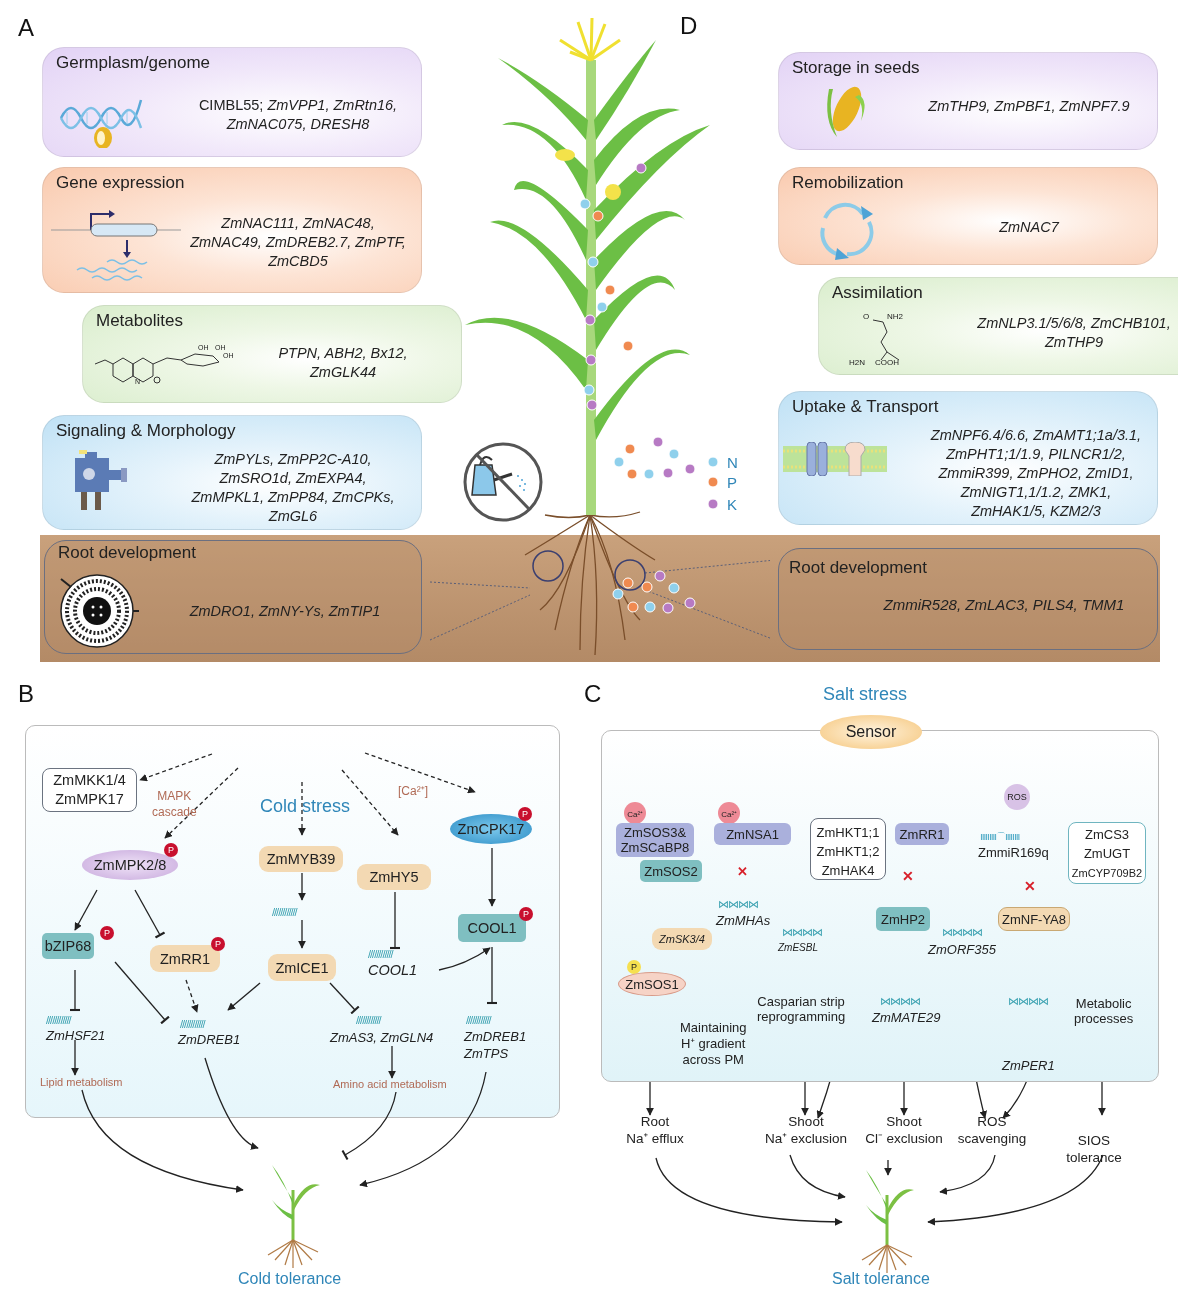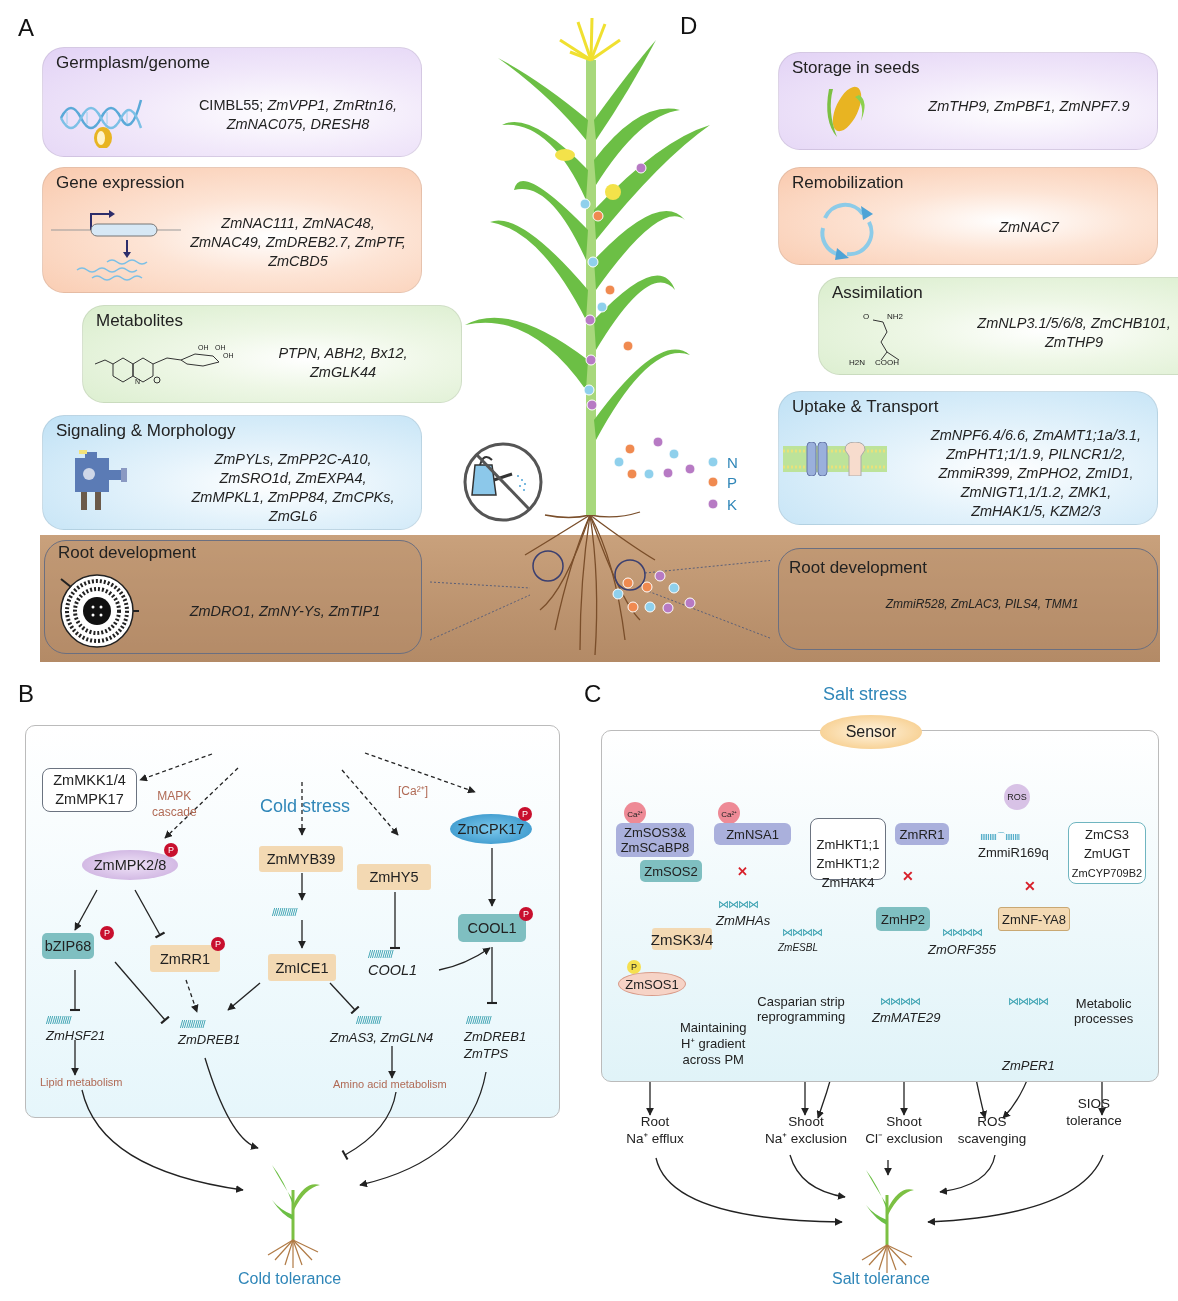--- a/index.html
+++ b/index.html
@@ -11,21 +11,21 @@
   .card-title { position: absolute; left: 13px; top: 5px; font-size: 17px; color: #222; }
   .card-genes { position: absolute; font-size: 14.5px; font-style: italic; text-align: center; line-height: 19px; color: #222; }
   .purple { background: radial-gradient(ellipse at 65% 60%, #ffffff 0%, #f1e8fa 45%, #e2d2f5 100%); }
   .orange { background: radial-gradient(ellipse at 60% 55%, #ffffff 0%, #fde4d5 40%, #f9c9ad 100%); }
   .green  { background: radial-gradient(ellipse at 60% 55%, #ffffff 0%, #eef7e6 40%, #d9edcc 100%); margin-left: 40px; }
   .blue   { background: radial-gradient(ellipse at 60% 60%, #ffffff 0%, #e3f2fb 40%, #bfe1f5 100%); }
   .soil { position: absolute; left: 40px; top: 535px; width: 1120px; height: 127px; background: linear-gradient(#c9a17c, #b38a66); }
   .root-card { position: absolute; border: 1.5px solid #6b6f80; border-radius: 22px; background: rgba(180,140,105,0.35); }
   .diagram-svg { position: absolute; left: 0; top: 0; }
   .node { position: absolute; font-size: 14.5px; display: flex; align-items: center; justify-content: center; color: #222; }
-  .tan { background: #f3d9b3; border-radius: 3px; }
+  .tan { background: #f3d9b3; border-radius: 9px; }
   .teal { background: #7fbfc1; border-radius: 5px; }
   .lav { background: #aab0dc; border-radius: 6px; }
   .ital { font-style: italic; }
   .small-brown { color: #b06a55; font-size: 11px; }
   .stress-title { color: #2f86b8; font-size: 18px; }
   .pbadge { position: absolute; width: 14px; height: 14px; border-radius: 50%; background: #c8102e; color: #fff; font-size: 9px; text-align: center; line-height: 14px; }
   .outcome { position: absolute; font-size: 13.5px; text-align: center; line-height: 17px; color: #222; }
   .dna-mark { position: absolute; color: #3aa1b0; font-size: 11px; letter-spacing: -1px; }
 </style>
 </head>
@@ -185,21 +185,21 @@
     <span>ZmNPF6.4/6.6, ZmAMT1;1a/3.1,</span><br>
     <span>ZmPHT1;1/1.9, PILNCR1/2,</span><br>
     <span>ZmmiR399, ZmPHO2, ZmID1,</span><br>
     <span>ZmNIGT1,1/1.2, ZMK1,</span><br>
     <span>ZmHAK1/5, KZM2/3</span>
   </div>
 </div>
 
 <div class="root-card" style="left:778px;top:548px;width:380px;height:102px;">
   <div class="card-title" style="left:10px;top:9px;">Root development</div>
-  <div class="card-genes" style="left:48px;top:46px;width:310px;font-size:12px;">ZmmiR528, ZmLAC3, PILS4, TMM1</div>
+  <div class="card-genes" style="left:70px;top:46px;width:310px;font-size:15px;">ZmmiR528, ZmLAC3, PILS4, TMM1</div>
 </div>
 
 <svg class="abs" style="left:430px;top:0;" width="340" height="670">
 
   <line x1="0" y1="582" x2="100" y2="588" stroke="#5a5f78" stroke-width="1" stroke-dasharray="2 2"></line>
   <line x1="0" y1="640" x2="100" y2="595" stroke="#5a5f78" stroke-width="1" stroke-dasharray="2 2"></line>
   <line x1="215" y1="573" x2="345" y2="560" stroke="#5a5f78" stroke-width="1" stroke-dasharray="2 2"></line>
   <line x1="215" y1="590" x2="345" y2="640" stroke="#5a5f78" stroke-width="1" stroke-dasharray="2 2"></line>
 
   <g stroke="#7a4e2a" stroke-width="1.3" fill="none">
@@ -455,21 +455,21 @@
 <div class="abs lav" style="left:616px;top:823px;width:78px;height:34px;font-size:13px;text-align:center;line-height:15px;padding-top:2px;">
   <span>ZmSOS3&amp;</span><br>
   <span>ZmSCaBP8</span>
 </div>
 <div class="node teal" style="left:640px;top:860px;width:62px;height:22px;font-size:13px;">ZmSOS2</div>
 
 <div class="node" style="left:718px;top:802px;width:22px;height:22px;border-radius:50%;background:#ee8a96;font-size:8px;">Ca²⁺</div>
 <div class="node lav" style="left:714px;top:823px;width:77px;height:22px;font-size:13px;">ZmNSA1</div>
 <div class="abs" style="left:737px;top:864px;color:#d8202a;font-size:13px;font-weight:bold;">✕</div>
 
-<div class="abs" style="left:810px;top:818px;width:76px;height:62px;border:1.5px solid #6b7380;border-radius:8px;background:#fff;font-size:13px;text-align:center;line-height:19px;padding-top:16px;">
+<div class="abs" style="left:810px;top:818px;width:76px;height:62px;border:1.5px solid #6b7380;border-radius:8px;background:#fff;font-size:13px;text-align:center;line-height:19px;padding-top:4px;">
   <span>ZmHKT1;1</span><br>
   <span>ZmHKT1;2</span><br>
   <span>ZmHAK4</span>
 </div>
 <div class="node lav" style="left:895px;top:823px;width:54px;height:22px;font-size:13px;">ZmRR1</div>
 <div class="abs" style="left:902px;top:868px;color:#d8202a;font-size:14px;font-weight:bold;">✕</div>
 
 <div class="node" style="left:1004px;top:784px;width:26px;height:26px;border-radius:50%;background:#d8c2e6;font-size:9px;">ROS</div>
 <div class="dna-mark" style="left:980px;top:830px;color:#3aa1c0;font-size:10px;">ııııııııı⌒ıııııııı</div>
 <div class="abs" style="left:978px;top:845px;font-size:13px;">ZmmiR169q</div>
@@ -477,21 +477,21 @@
 
 <div class="abs" style="left:1068px;top:822px;width:78px;height:62px;border:1.5px solid #6fb5c0;border-radius:8px;background:#fff;font-size:13px;text-align:center;line-height:19px;padding-top:2px;">
   <span>ZmCS3</span><br>
   <span>ZmUGT</span><br>
   <span style="font-size:11px;">ZmCYP709B2</span>
 </div>
 
 <div class="dna-mark" style="left:718px;top:898px;">⋈⋈⋈⋈</div>
 <div class="abs ital" style="left:716px;top:913px;font-size:13px;">ZmMHAs</div>
 
-<div class="node tan" style="left:652px;top:928px;width:60px;height:22px;font-size:15px;">ZmSK3/4</div>
+<div class="node tan" style="left:652px;top:928px;width:60px;height:22px;font-size:11px;font-style:italic;">ZmSK3/4</div>
 
 <div class="node" style="left:627px;top:960px;width:14px;height:14px;border-radius:50%;background:#f6e050;font-size:9px;">P</div>
 <div class="node" style="left:618px;top:972px;width:68px;height:24px;border-radius:50%;background:#f6d3c6;border:1px solid #d89a88;font-size:13px;">ZmSOS1</div>
 
 <div class="dna-mark" style="left:782px;top:926px;">⋈⋈⋈⋈</div>
 <div class="abs ital" style="left:778px;top:942px;font-size:10px;">ZmESBL</div>
 
 <div class="node teal" style="left:876px;top:907px;width:54px;height:24px;font-size:13px;">ZmHP2</div>
 
 <div class="dna-mark" style="left:942px;top:926px;">⋈⋈⋈⋈</div>
@@ -529,21 +529,21 @@
   <span>Na⁺ exclusion</span>
 </div>
 <div class="outcome" style="left:858px;top:1113px;width:92px;">
   <span>Shoot</span><br>
   <span>Cl⁻ exclusion</span>
 </div>
 <div class="outcome" style="left:952px;top:1113px;width:80px;">
   <span>ROS</span><br>
   <span>scavenging</span>
 </div>
-<div class="outcome" style="left:1058px;top:1095px;width:72px;">
+<div class="outcome" style="left:1058px;top:1132px;width:72px;">
   <span>SIOS</span><br>
   <span>tolerance</span>
 </div>
 
 <svg class="abs" style="left:852px;top:1165px;" width="70" height="110">
   <path d="M35 80 L35 30" stroke="#7cc043" stroke-width="3"></path>
   <path d="M35 40 Q22 20 14 5 Q26 20 35 45 Z" fill="#6cbf45"></path>
   <path d="M35 45 Q47 20 62 25 Q47 28 36 50" fill="#7cc043"></path>
   <path d="M35 55 Q22 50 14 40 Q24 55 35 60" fill="#6cbf45"></path>
   <g stroke="#b07a45" stroke-width="1.2" fill="none">

